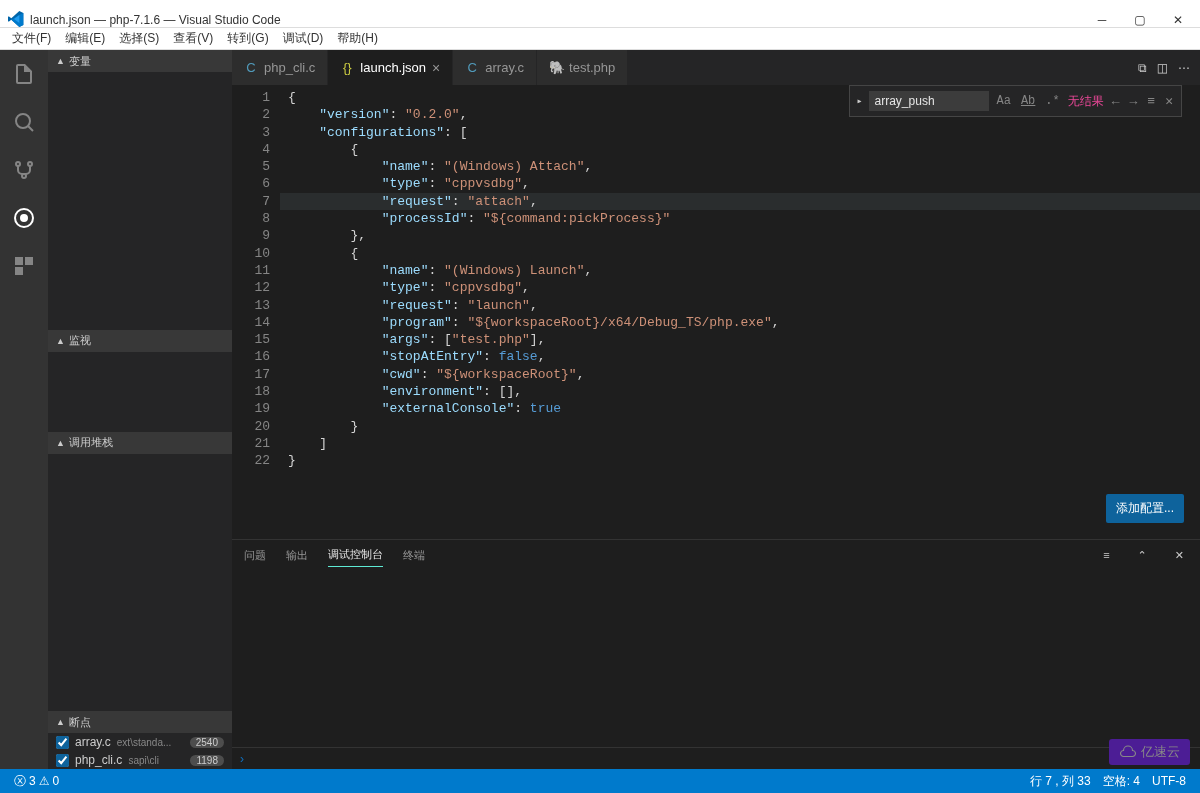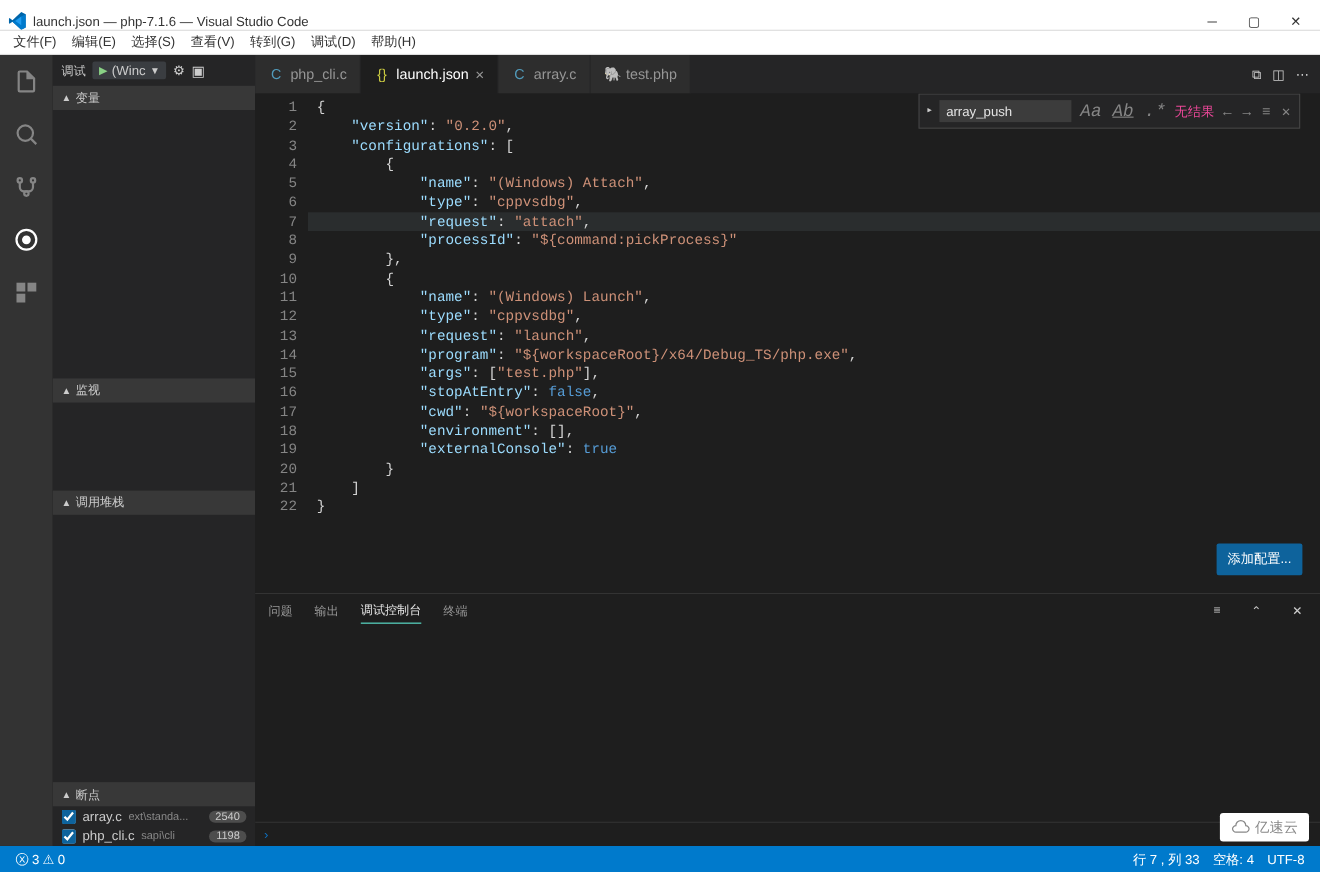--- a/index.html
+++ b/index.html
@@ -60,21 +60,21 @@
 .code .line { padding-left: 8px; }
 .code .hl { background: #2a2d2e; }
 .key { color: #9cdcfe; }
 .str { color: #ce9178; }
 .bool { color: #569cd6; }
 
 
 .find { position: absolute; top: 0; right: 18px; background: #252526; display: flex; align-items: center; height: 32px; padding: 0 6px; gap: 6px; border: 1px solid #454545; z-index: 10; }
 .find .togg { color: #ccc; font-size: 10px; cursor: pointer; }
 .find input { background: #3c3c3c; border: none; color: #e5e5e5; padding: 3px 6px; width: 120px; font-size: 12px; outline: none; }
-.find .fopt { color: #858585; font-size: 16px; cursor: pointer; padding: 2px; font-style: italic; }
+.find .fopt { color: #858585; font-size: 12px; cursor: pointer; padding: 2px; }
 .find .nores { color: #ec4899; font-size: 12px; }
 .find .fnav { color: #858585; cursor: pointer; padding: 0 2px; }
 
 
 .addconfig { position: absolute; bottom: 16px; right: 16px; background: #0e639c; color: #fff; padding: 6px 10px; border-radius: 2px; font-size: 12px; cursor: pointer; border: none; }
 
 
 .scrollbar-v { position: absolute; right: 0; top: 0; width: 12px; height: 100%; background: transparent; }
 
 
@@ -86,21 +86,21 @@
 .panel-tabs .pact { color: #ccc; cursor: pointer; padding: 0 4px; }
 .panel-body { flex: 1; }
 .panel-input { height: 22px; border-top: 1px solid #333; display: flex; align-items: center; padding: 0 8px; color: #0e70c0; }
 
 
 .statusbar { height: 24px; background: #007acc; color: #fff; display: flex; align-items: center; padding: 0 8px; font-size: 12px; }
 .statusbar .sitem { padding: 0 6px; display: flex; align-items: center; gap: 3px; cursor: pointer; }
 .statusbar .spacer { flex: 1; }
 
 
-.watermark { position: absolute; right: 10px; bottom: 28px; background: #ffffff; color: #888; padding: 4px 10px; border-radius: 3px; display: flex; align-items: center; gap: 4px; font-size: 13px; z-index: 100; }
+.watermark { position: absolute; right: 10px; bottom: 28px; background: #4c1d95; color: #888; padding: 4px 10px; border-radius: 3px; display: flex; align-items: center; gap: 4px; font-size: 13px; z-index: 100; }
 .watermark svg { width: 18px; height: 18px; }
 </style>
 </head>
 <body>
 
 <div class="titlebar">
   <svg class="logo" viewBox="0 0 24 24">
       <path fill="#0065A9" d="M23 3L17 0 5 11 1 8 0 9v6l1 1 4-3 12 11 6-3V3z"></path>
       <path fill="#007ACC" d="M23 3v18l-6 3-12-11 12-7 6-3z"></path>
       <path fill="#1F9CF0" d="M17 6v12l-8-6 8-6z"></path>
@@ -154,30 +154,20 @@
     <div class="aicon">
         <svg viewBox="0 0 24 24" fill="currentColor">
           <rect x="3" y="3" width="8" height="8"></rect>
           <rect x="13" y="3" width="8" height="8"></rect>
           <rect x="3" y="13" width="8" height="8"></rect>
         </svg>
       </div>
   </div>
 
   <div class="sidebar">
-    <div class="sb-toolbar">
-      <span class="debug-label">调试</span>
-      <span class="play">
-        <span class="tri">▶</span>
-        <span>(Winc</span>
-        <span style="font-size:9px">▼</span>
-      </span>
-      <span class="gear">⚙</span>
-      <span class="cons">▣</span>
-    </div>
     <div class="section-head">
         <span class="chev">▲</span>
         <span>变量</span>
       </div>
     <div class="section-body grow"></div>
     <div class="section-head">
         <span class="chev">▲</span>
         <span>监视</span>
       </div>
     <div class="section-body" style="height:80px"></div>

